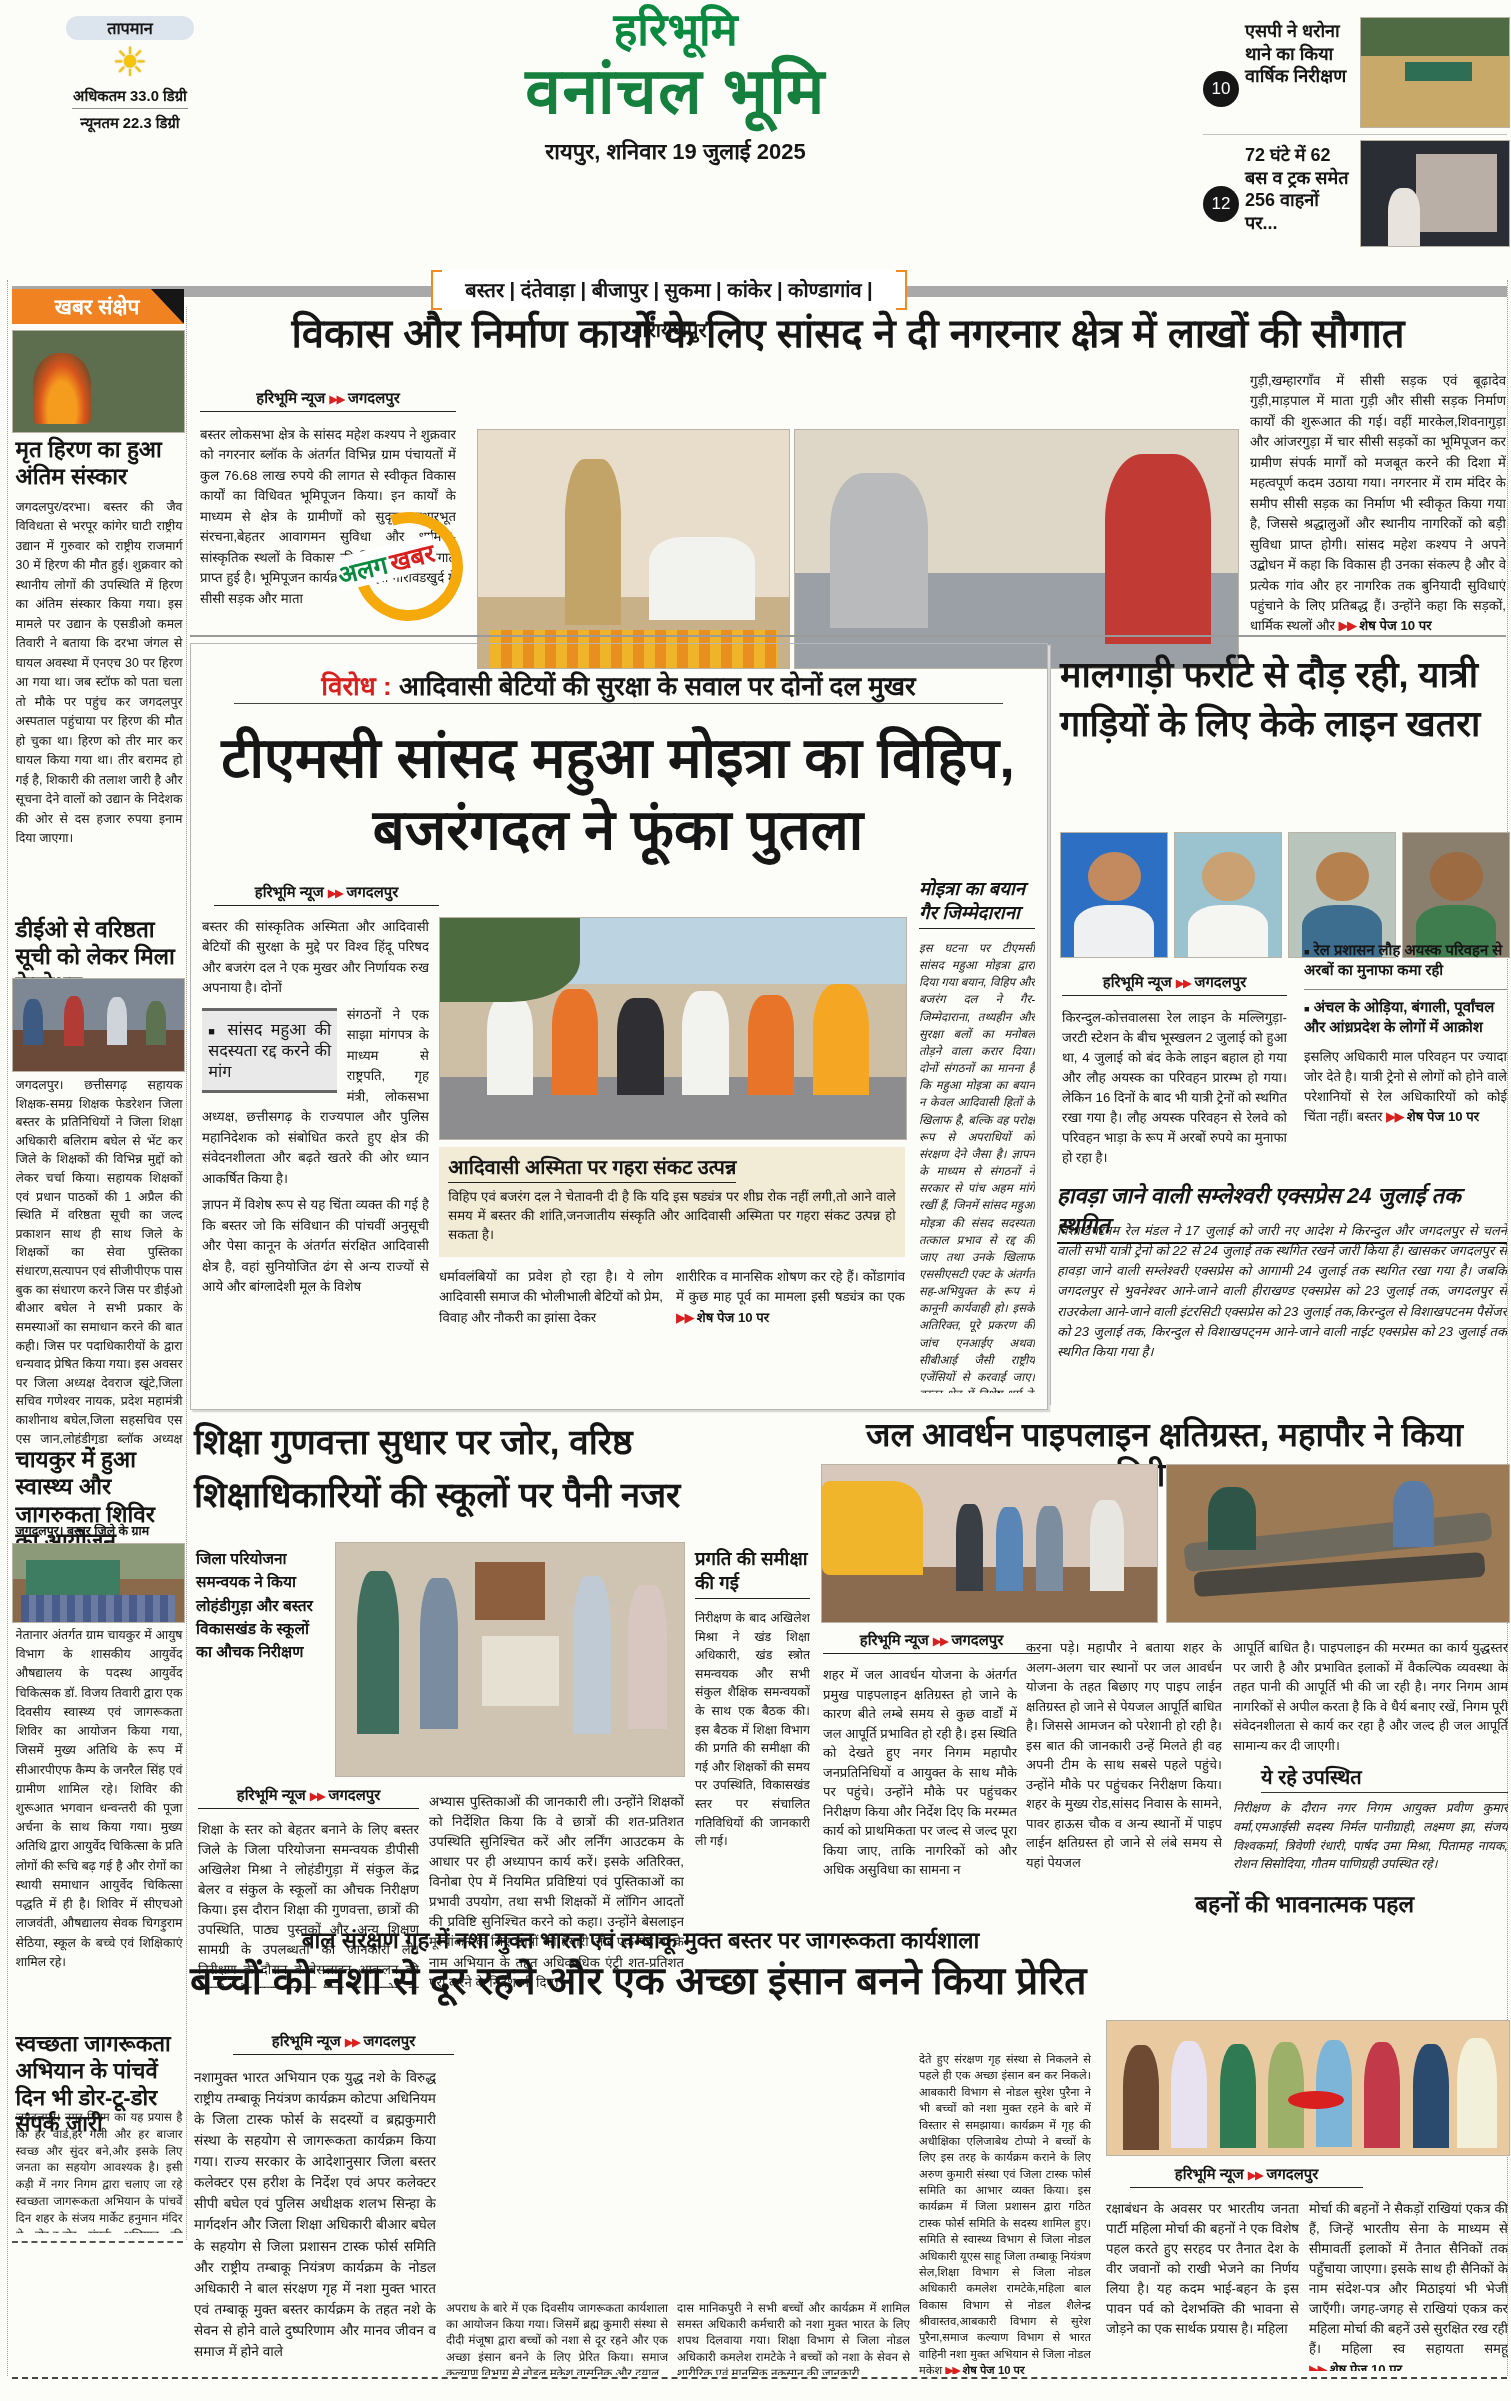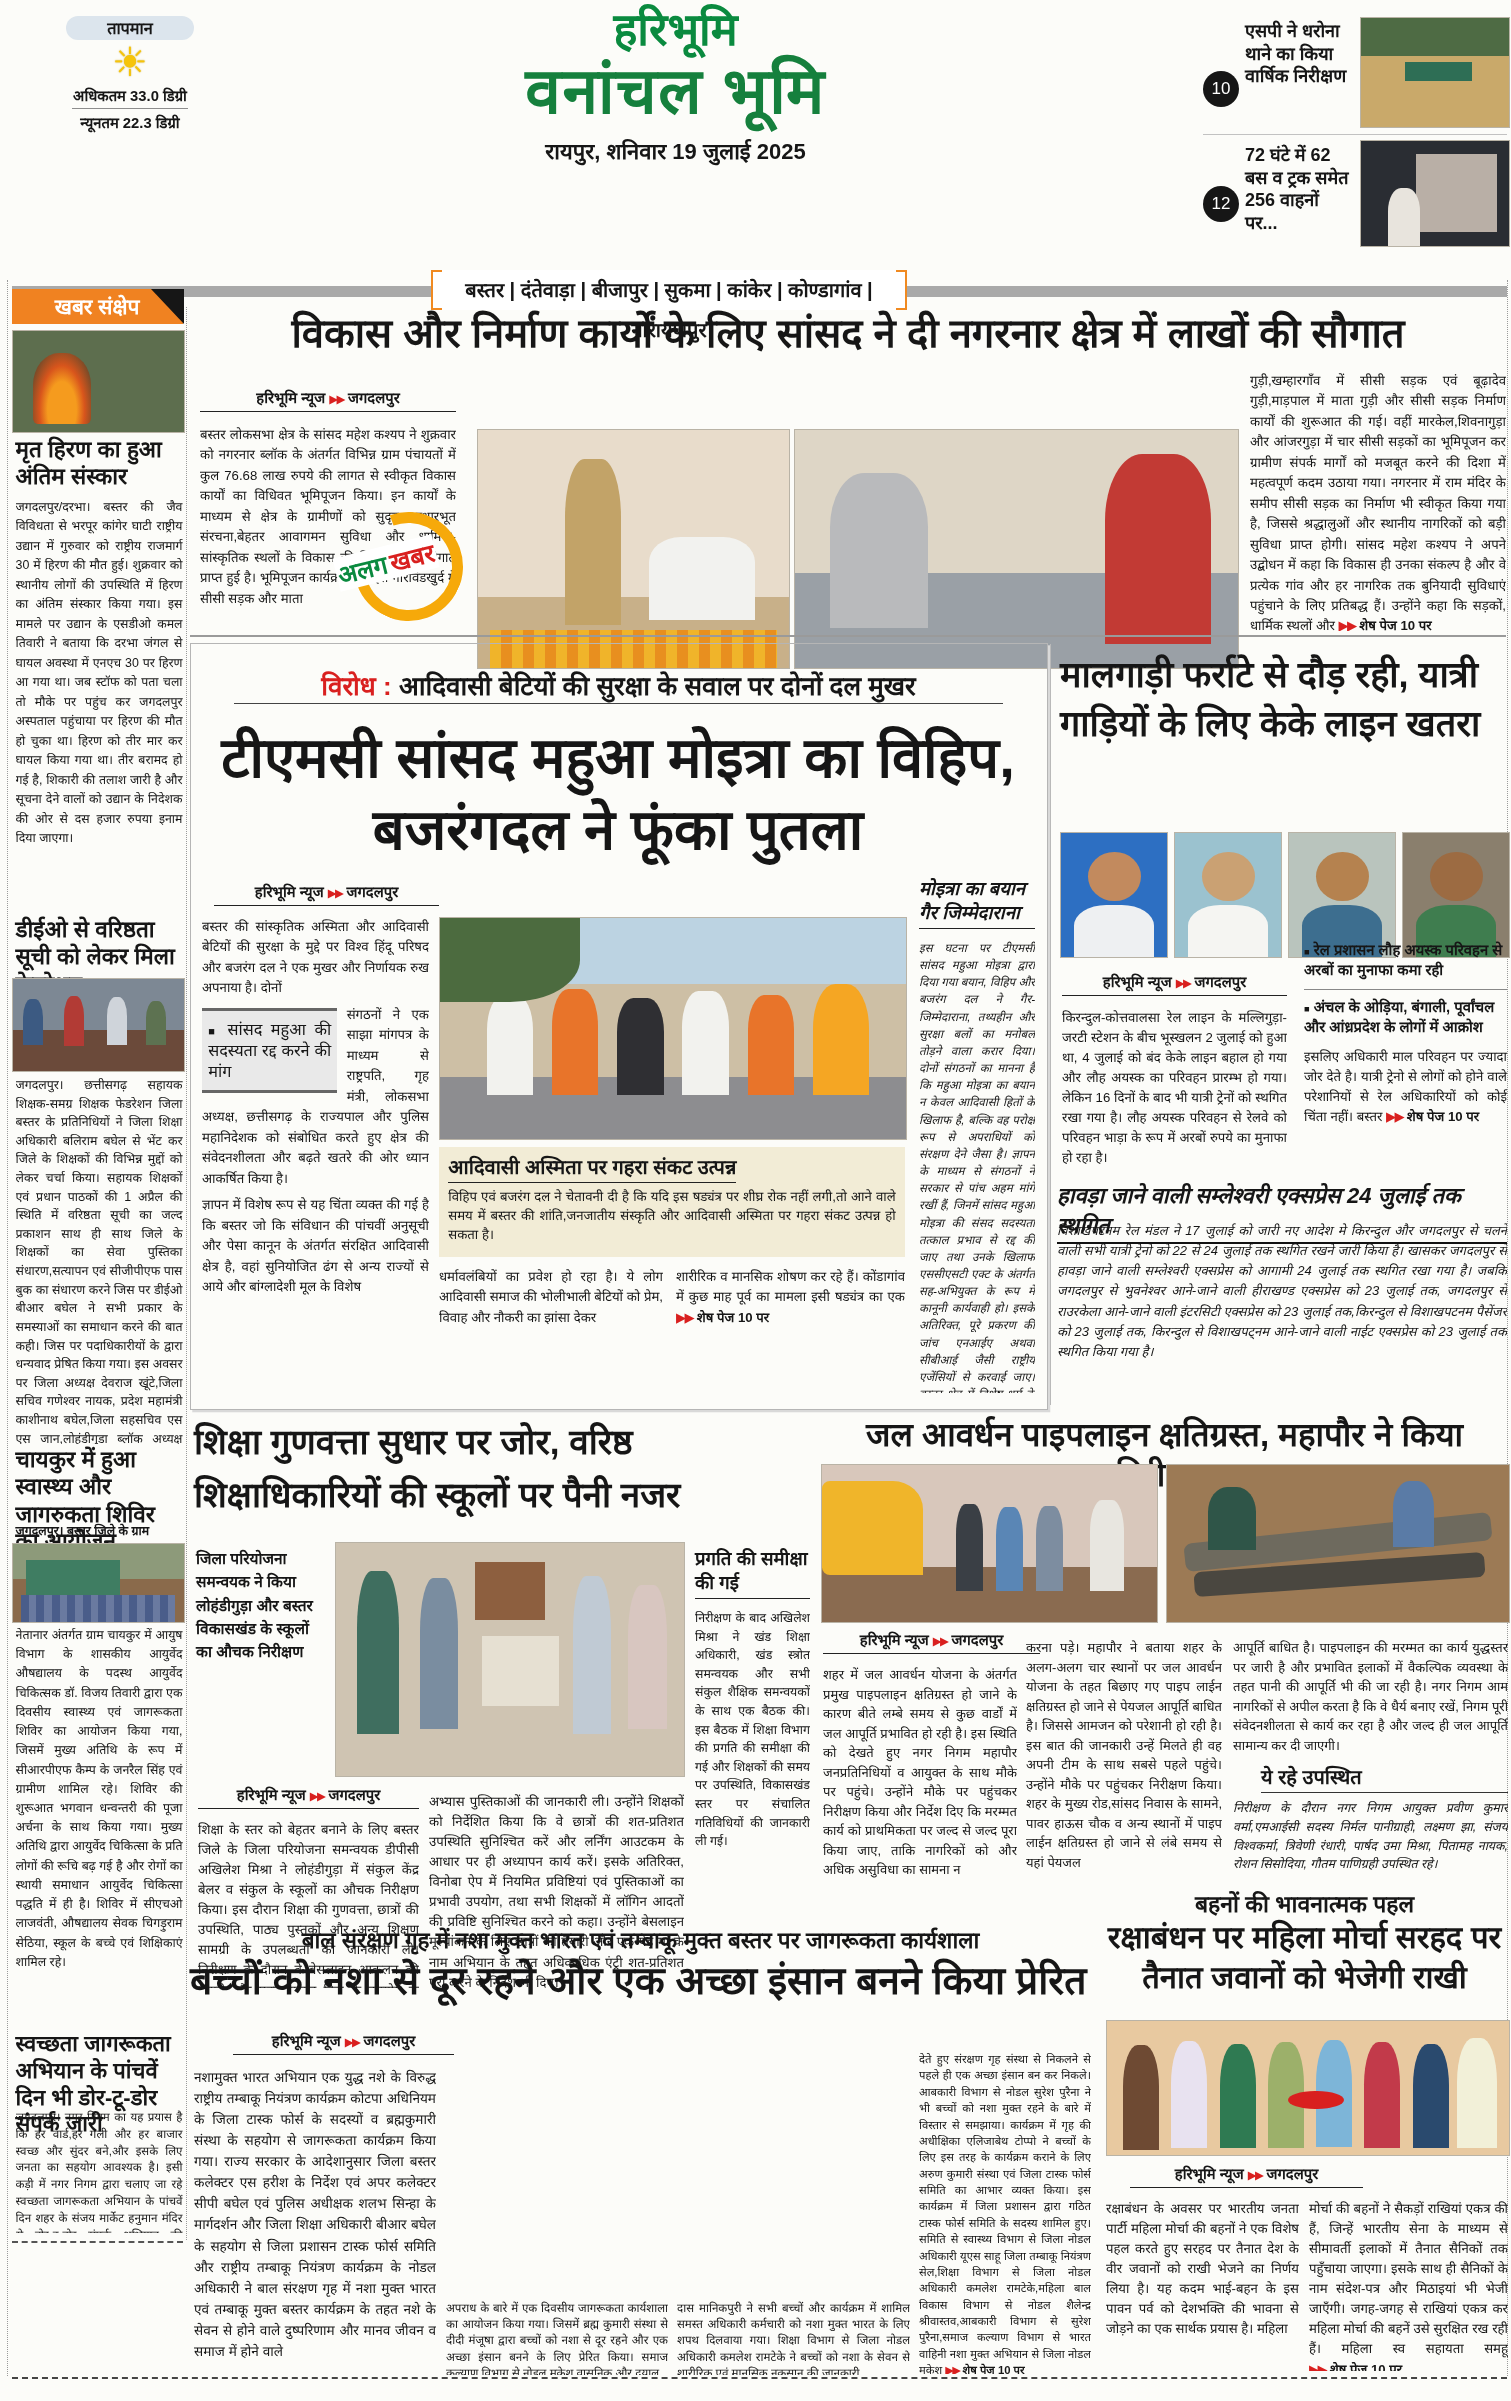--- a/index.html
+++ b/index.html
@@ -308,21 +308,20 @@
   <div class="abs jtext" style="left:919px;top:2051px;width:172px;height:323px;font-size:11.3px;line-height:1.45;overflow:hidden;">
     <span>देते हुए संरक्षण गृह संस्था से निकलने से पहले ही एक अच्छा इंसान बन कर निकले। आबकारी विभाग से नोडल सुरेश पुरैना ने भी बच्चों को नशा मुक्त रहने के बारे में विस्तार से समझाया। कार्यक्रम में गृह की अधीक्षिका एलिजाबेथ टोप्पो ने बच्चों के लिए इस तरह के कार्यक्रम कराने के लिए अरुण कुमारी संस्था एवं जिला टास्क फोर्स समिति का आभार व्यक्त किया। इस कार्यक्रम में जिला प्रशासन द्वारा गठित टास्क फोर्स समिति के सदस्य शामिल हुए। समिति से स्वास्थ्य विभाग से जिला नोडल अधिकारी यूएस साहू जिला तम्बाकू नियंत्रण सेल,शिक्षा विभाग से जिला नोडल अधिकारी कमलेश रामटेके,महिला बाल विकास विभाग से नोडल शैलेन्द्र श्रीवास्तव,आबकारी विभाग से सुरेश पुरैना,समाज कल्याण विभाग से भारत वाहिनी नशा मुक्त अभियान से जिला नोडल मुकेश</span>
     <span class="jump"><span class="jmp-arr">▶▶</span>
     <span>शेष पेज 10 पर</span></span>
   </div>
 
   <div class="abs jtext" style="left:446px;top:2300px;width:222px;height:75px;font-size:11.6px;line-height:1.4;overflow:hidden;">अपराध के बारे में एक दिवसीय जागरूकता कार्यशाला का आयोजन किया गया। जिसमें ब्रह्म कुमारी संस्था से दीदी मंजूषा द्वारा बच्चों को नशा से दूर रहने और एक अच्छा इंसान बनने के लिए प्रेरित किया। समाज कल्याण विभाग से नोडल मुकेश वासनिक और दयाल</div>
   <div class="abs jtext" style="left:677px;top:2300px;width:233px;height:75px;font-size:11.6px;line-height:1.4;overflow:hidden;">दास मानिकपुरी ने सभी बच्चों और कार्यक्रम में शामिल समस्त अधिकारी कर्मचारी को नशा मुक्त भारत के लिए शपथ दिलवाया गया। शिक्षा विभाग से जिला नोडल अधिकारी कमलेश रामटेके ने बच्चों को नशा के सेवन से शारीरिक एवं मानसिक नुकसान की जानकारी</div>
 
   <div class="abs" style="left:1102px;top:1887px;width:405px;text-align:center;font-size:23px;font-weight:800;">बहनों की भावनात्मक पहल</div>
-  <div class="abs hl" style="left:1102px;top:1918px;width:405px;font-size:31px;text-align:center;line-height:1.3;">रक्षाबंधन पर महिला मोर्चा सरहद पर तैनात जवानों को भेजेगी राखी</div>
 
   <div class="abs photo" style="left:1106px;top:2020px;width:402px;height:134px;background:linear-gradient(180deg,#e8c9a0 0 100%);">
        <div style="position:absolute;left:4%;top:18%;width:9%;height:78%;background:#6e4a33;border-radius:40% 40% 0 0;"></div>
        <div style="position:absolute;left:16%;top:15%;width:9%;height:80%;background:#e8e2f0;border-radius:40% 40% 0 0;"></div>
        <div style="position:absolute;left:28%;top:17%;width:9%;height:78%;background:#2f7a52;border-radius:40% 40% 0 0;"></div>
        <div style="position:absolute;left:40%;top:16%;width:9%;height:79%;background:#9cb06a;border-radius:40% 40% 0 0;"></div>
        <div style="position:absolute;left:52%;top:14%;width:9%;height:80%;background:#7db5d8;border-radius:40% 40% 0 0;"></div>
        <div style="position:absolute;left:64%;top:16%;width:9%;height:79%;background:#c23a4a;border-radius:40% 40% 0 0;"></div>
        <div style="position:absolute;left:76%;top:17%;width:9%;height:78%;background:#2a4a6e;border-radius:40% 40% 0 0;"></div>
        <div style="position:absolute;left:87%;top:13%;width:10%;height:82%;background:#f2f0d8;border-radius:40% 40% 0 0;"></div>

